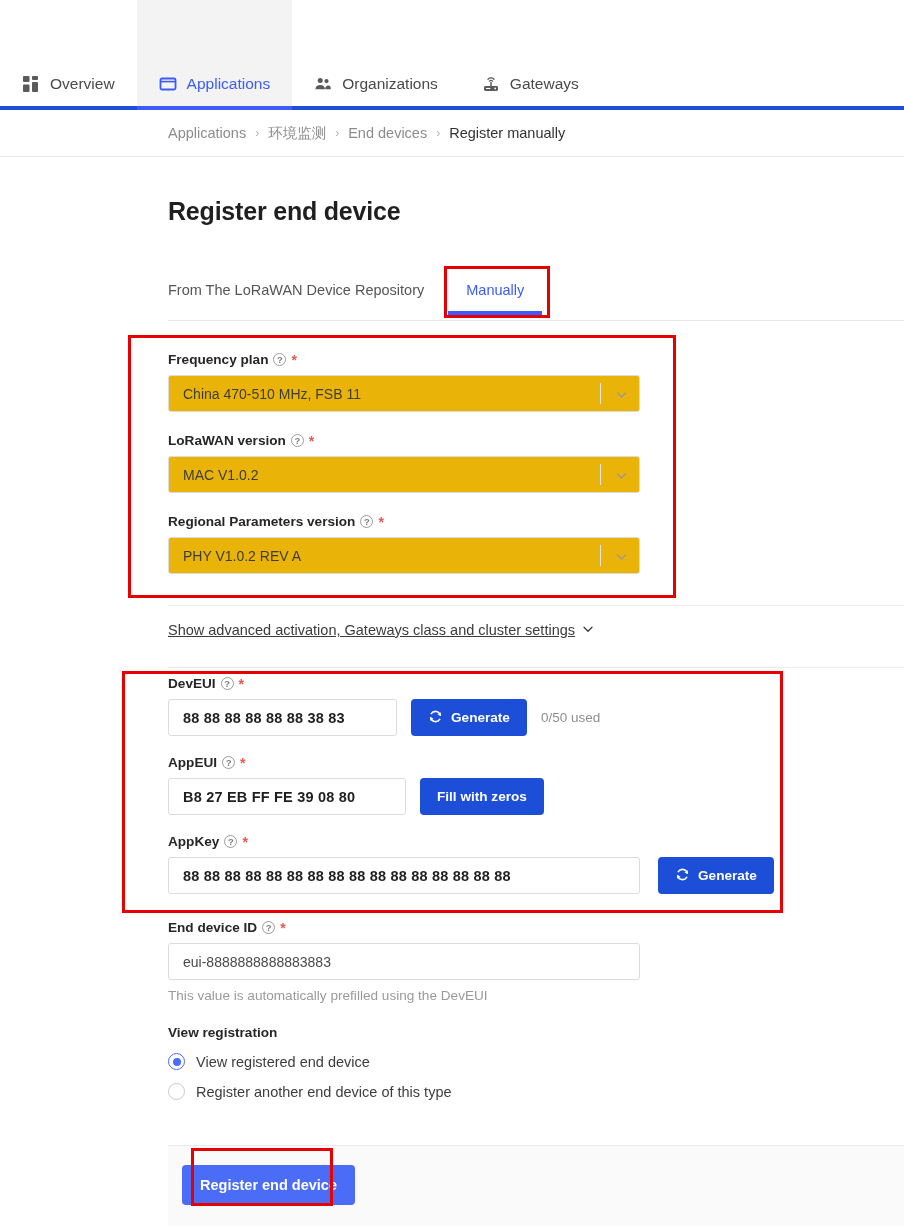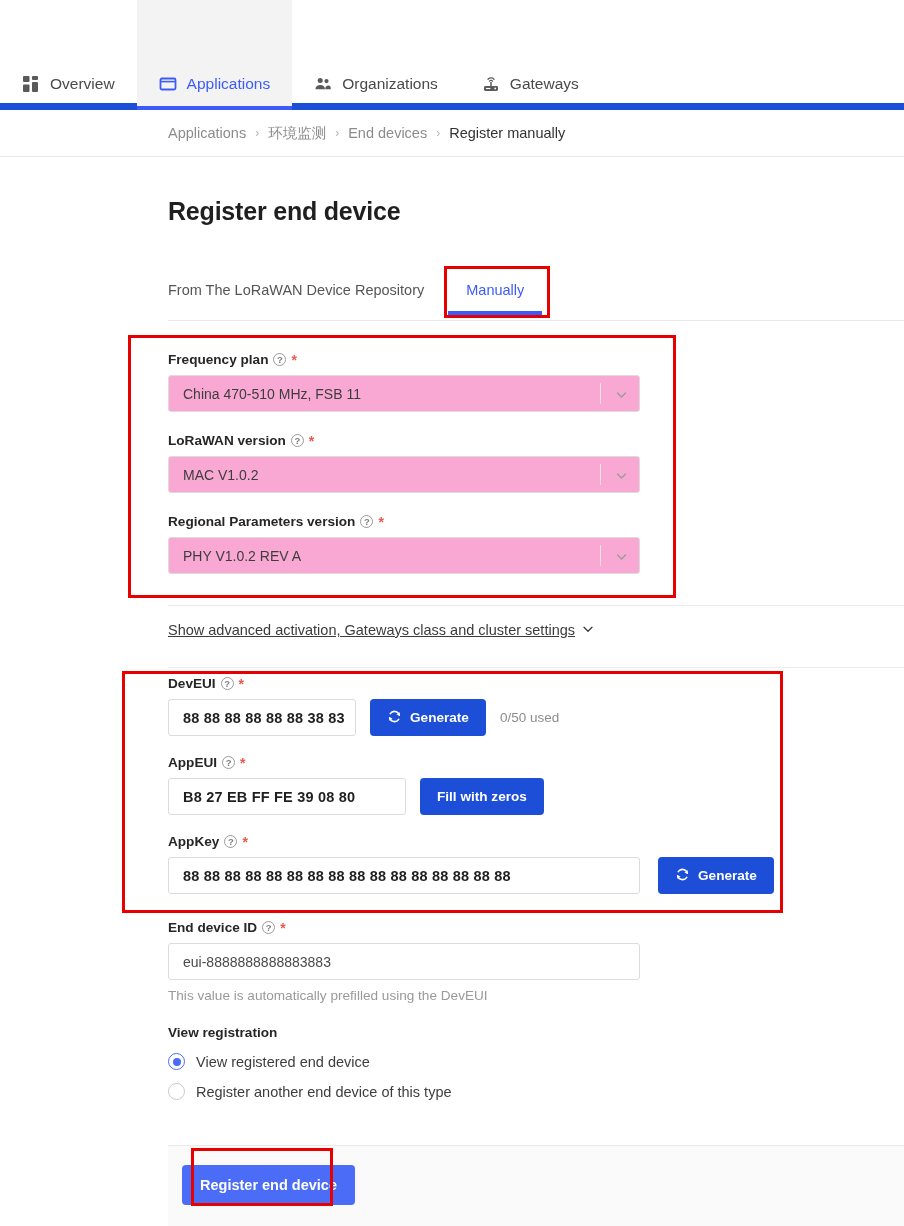--- a/index.html
+++ b/index.html
@@ -8,21 +8,21 @@
     background: #ffffff;
     font-family: "Liberation Sans", sans-serif;
     color: #2b2b2b;
     overflow: hidden;
   }
   #root { position: relative; width: 904px; height: 1226px; background:#fff; }
 
   
   .topnav {
     position: absolute; left:0; top:0; width:904px; height:110px;
-    background:#ffffff; border-bottom:7px solid #1d4ed8;
+    background:#ffffff; border-bottom:4px solid #1d4ed8;
   }
   .nav-items { display:flex; align-items:flex-end; height:110px; }
   .nav-item {
     display:flex; align-items:center; gap:10px;
     height:110px; padding:0 22px;
     font-size:15.5px; color:#4a4a4a;
     cursor:pointer; position:relative;
     padding-top:58px;
   }
   .nav-item .lbl { line-height:1; }
@@ -78,21 +78,21 @@
   }
   .qmark{
     width:13px; height:13px; border-radius:50%; border:1.3px solid #9b9b9b;
     color:#7d7d7d; font-size:9.5px; line-height:11px; text-align:center;
     font-weight:700; display:inline-block; flex:0 0 13px;
   }
   .req{ color:#e8584f; font-size:14px; line-height:10px; }
 
   .select{
     width:472px; height:37px; border:1px solid #dcdcdc; border-radius:3px;
-    background:#f9a8d4; display:flex; align-items:center;
+    background:#eab308; display:flex; align-items:center;
     font-size:14px; color:#3d3d3d; padding-left:14px; position:relative;
     cursor:pointer;
   }
   .select .divider{
     position:absolute; right:38px; top:7px; bottom:7px; width:1px; background:#e2e2e2;
   }
   .caret{
     position:absolute; right:12px; top:50%; transform:translateY(-60%);
     width:11px; height:11px;
   }
@@ -307,21 +307,21 @@
 
   <div style="position:absolute;left:168px;top:676px;">
 
     <div>
       <div class="field-label">
         <span>DevEUI</span>
         <span class="qmark">?</span>
         <span class="req">*</span>
       </div>
       <div style="display:flex;align-items:center;gap:14px;">
-        <div class="textinput" style="width:188px;">
+        <div class="textinput" style="width:229px;">
           <span>88 88 88 88 88 88 38 83</span>
         </div>
         <button class="gbtn">
           <span>
             <svg viewBox="0 0 15 15" width="15" height="15">
               <path d="M12.3 6.2 A5 5 0 0 0 3.3 4.6" fill="none" stroke="#fff" stroke-width="1.6" stroke-linecap="round"></path>
               <path d="M2.7 8.8 A5 5 0 0 0 11.7 10.4" fill="none" stroke="#fff" stroke-width="1.6" stroke-linecap="round"></path>
               <path d="M12.9 3.2 L12.5 6.6 L9.4 5.6 Z" fill="#fff"></path>
               <path d="M2.1 11.8 L2.5 8.4 L5.6 9.4 Z" fill="#fff"></path>
             </svg>

